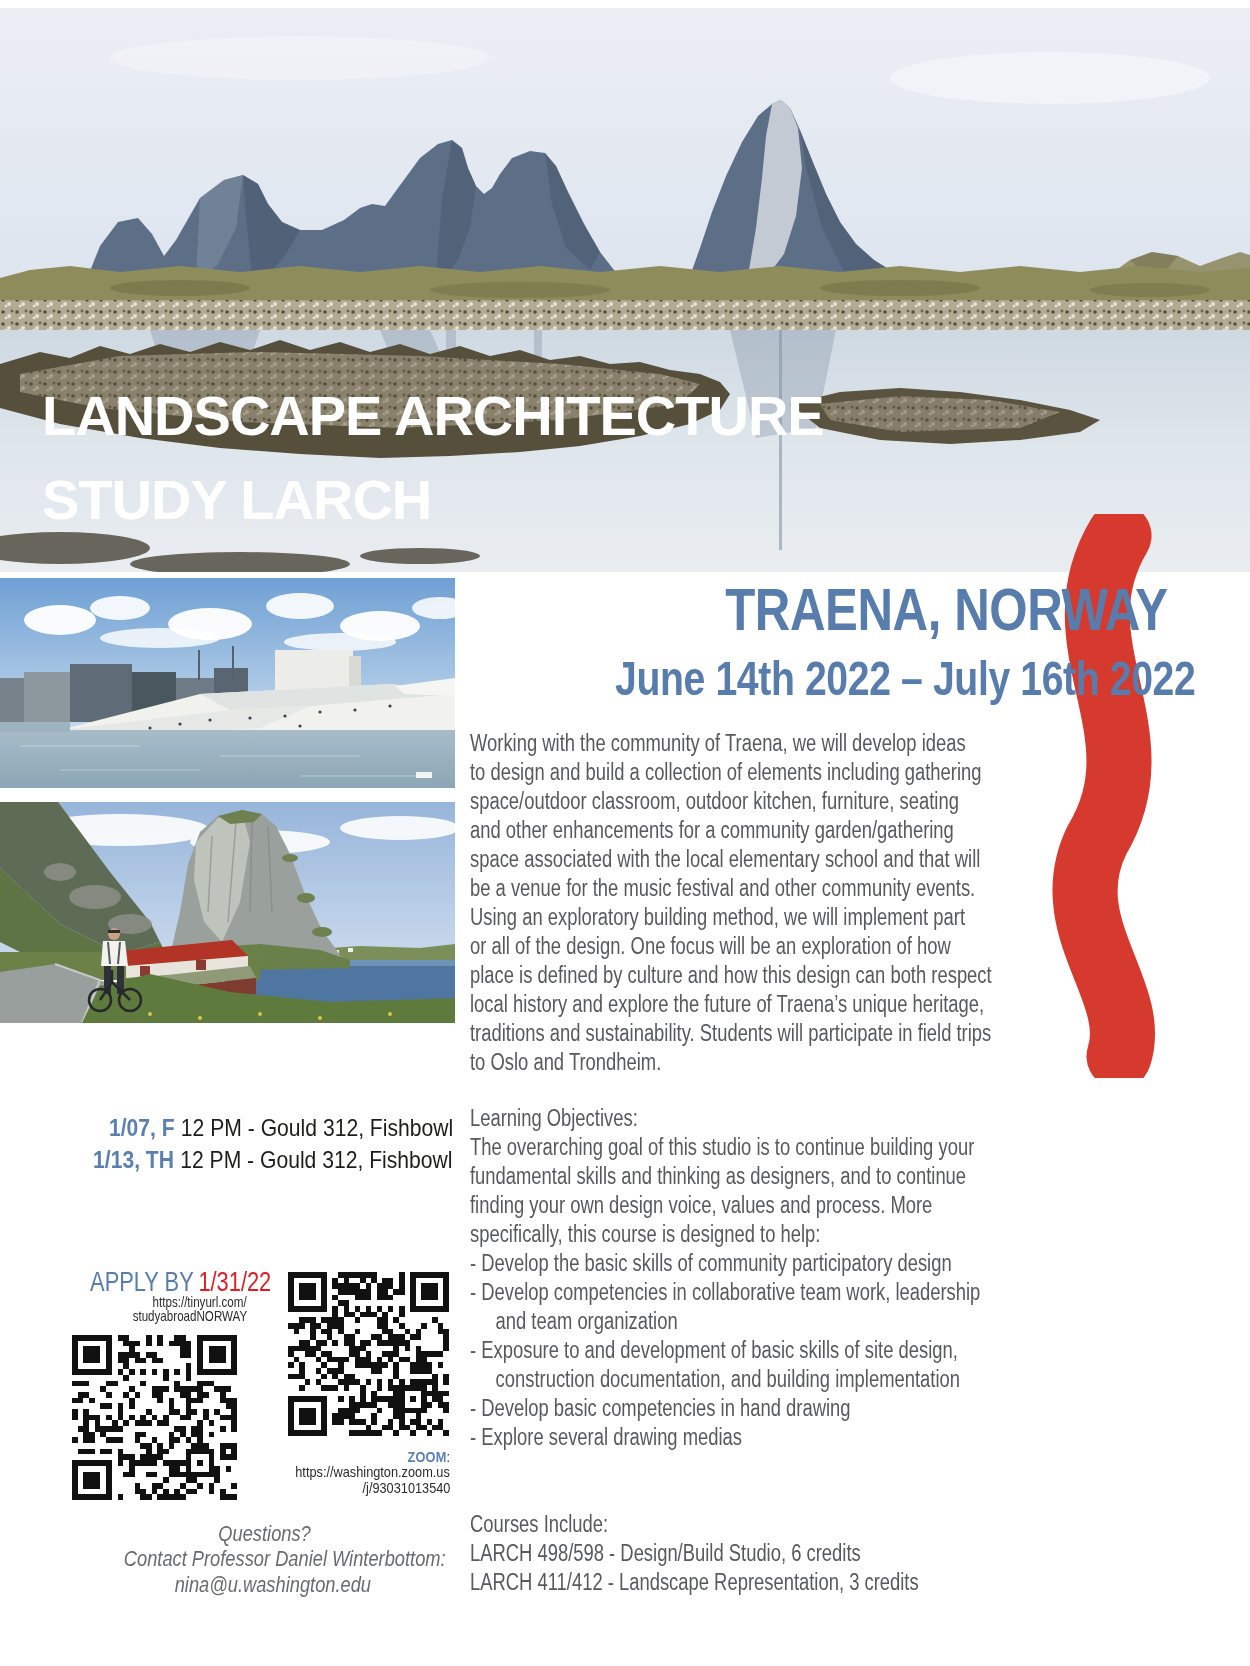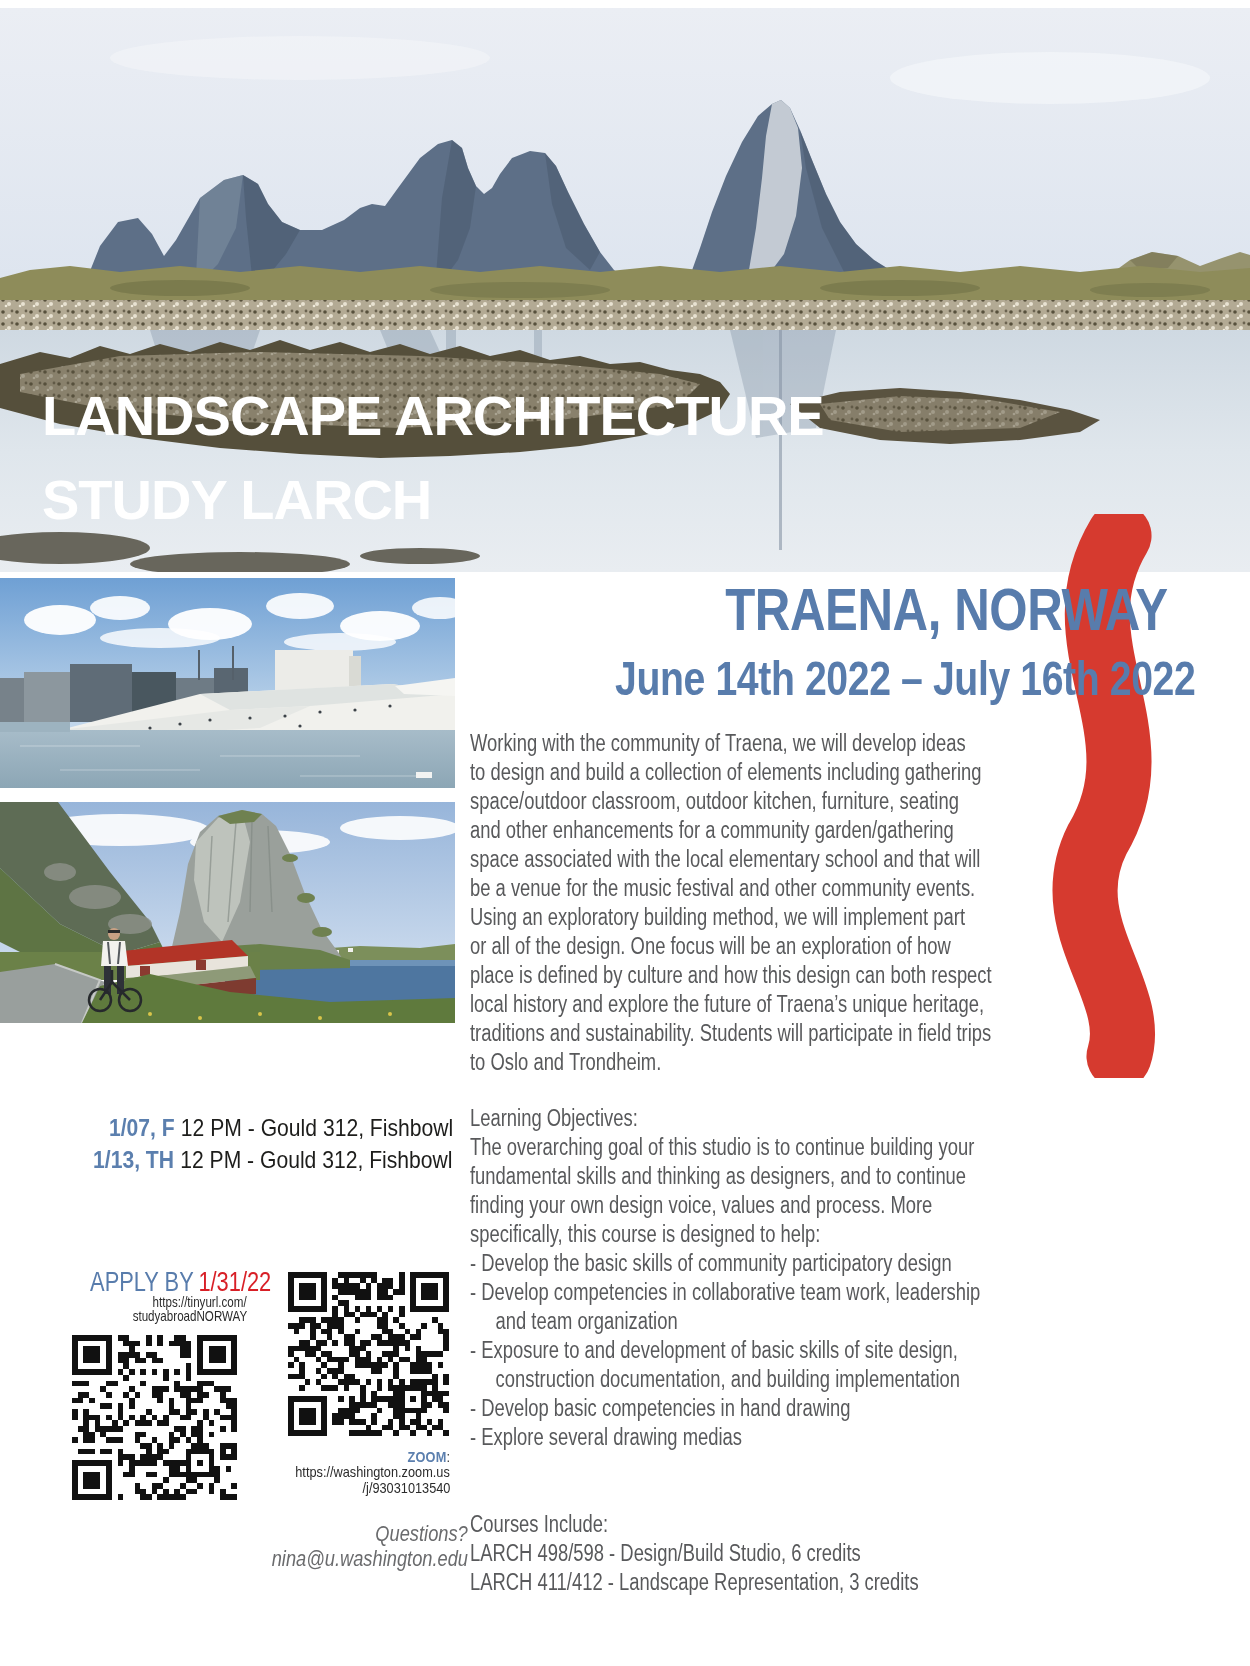--- a/index.html
+++ b/index.html
@@ -48,22 +48,22 @@
   .qr1{left:72px;top:1335px;width:165px;height:165px;}
   .qr2{left:288px;top:1272px;width:161px;height:164px;}
   .qr svg{display:block;width:100%;height:100%;shape-rendering:crispEdges;}
 
   .zoom-block{left:0;top:1449px;width:450px;text-align:right;font-size:15px;line-height:15.3px;
               color:#2b2b2b;white-space:nowrap;}
   .zoom-block .condR{transform:scaleX(.85);}
   .z-label{color:#5b7fae;font-weight:700;letter-spacing:.2px;}
   .z-colon{color:#333333;}
 
-  .contact{left:16px;top:1522px;width:452px;text-align:right;font-style:italic;color:#6a6b6d;
-           font-size:21.5px;line-height:25.3px;white-space:nowrap;}
+  .contact{left:0;top:1522px;width:452px;text-align:center;font-style:italic;color:#6a6b6d;
+           font-size:21.5px;line-height:25.3px;white-space:nowrap;padding-left:30px;}
   .contact .condR{transform:scaleX(.85);}
 
   
   .loc-title{left:470px;top:580px;width:698px;text-align:right;color:#587cac;font-weight:700;
              font-size:60px;line-height:60px;white-space:nowrap;letter-spacing:-.5px;}
   .loc-title .condR{transform:scaleX(.82);}
   .date-title{left:470px;top:654px;width:698px;text-align:right;color:#587cac;font-weight:700;
               font-size:49px;line-height:49px;white-space:nowrap;letter-spacing:-.5px;}
   .date-title .condR{transform:scaleX(.8);}
 
@@ -1156,20 +1156,21 @@
     </div>
 
   <div class="abs zoom-block">
     <div><span class="condR"><span class="z-label">ZOOM</span><span class="z-colon">:</span></span></div>
     <div><span class="condR">https://washington.zoom.us</span></div>
     <div><span class="condR">/j/93031013540</span></div>
   </div>
 
   <div class="abs contact">
     <div><span class="condR">Questions?</span></div>
+    <div><span class="condR">Contact Professor Daniel Winterbottom:</span></div>
     <div><span class="condR">nina@u.washington.edu</span></div>
   </div>
 
   <div class="abs loc-title">
     <span class="condR">TRAENA, NORWAY</span>
   </div>
   <div class="abs date-title">
     <span class="condR">June 14th 2022 – July 16th 2022</span>
   </div>
 

